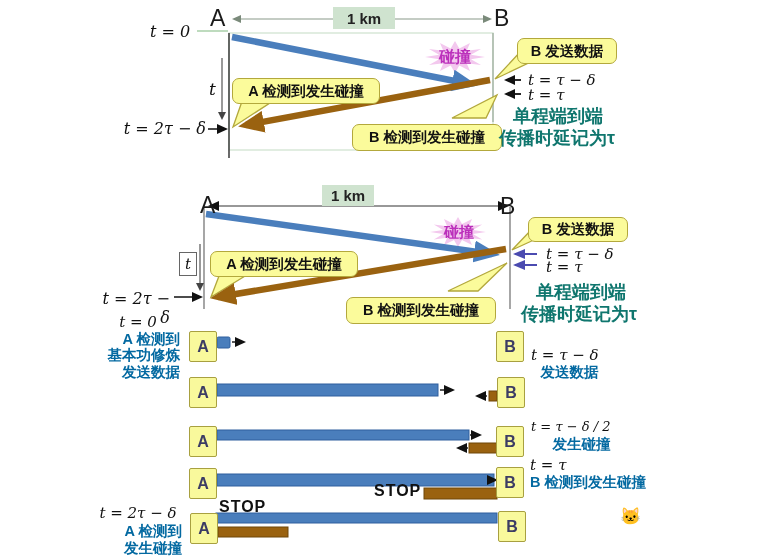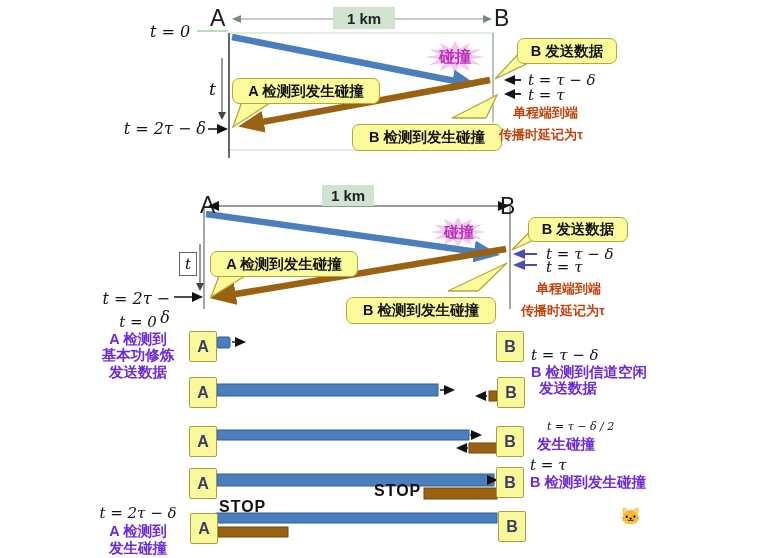--- a/index.html
+++ b/index.html
@@ -1,32 +1,32 @@
 <!DOCTYPE html>
 <html><head>
 <meta charset="utf-8">
 <style>
   html,body{margin:0;padding:0;background:#fff;}
   .wrap{position:relative;width:782px;height:558px;background:#ffffff;overflow:hidden;
         font-family:"Liberation Sans",sans-serif;}
   .abs{position:absolute;}
   svg.layer{position:absolute;left:0;top:0;}
   .f{font-family:"DejaVu Serif",serif;font-style:italic;color:#111;}
-  .cn{color:#6d28d9;font-weight:600;}
+  .cn{color:#0369a1;font-weight:600;text-align:right;}
   .biglabel{font-size:23px;color:#1a1a1a;font-weight:400;}
   .kmbox{position:absolute;background:#cfe3cf;color:#222;font-weight:600;
          display:flex;align-items:center;justify-content:center;font-size:15px;}
   .callout{position:absolute;background:#fbfb9b;border:1.5px solid #b3a83c;border-radius:7px;
            display:flex;align-items:center;justify-content:center;font-weight:700;
            font-size:14.5px;color:#111;white-space:nowrap;margin-top:9px;}
   .node{position:absolute;width:26px;height:29px;background:#f9f99c;border:1.5px solid #a8a040;
         border-radius:2px;display:flex;align-items:center;justify-content:center;
         font-size:16px;font-weight:700;color:#3c3c64;}
   .startext{position:absolute;color:#bb2fbb;font-weight:700;text-align:center;}
-  .note{font-size:13px;font-weight:700;color:#c2410c;white-space:nowrap;}
+  .note{font-size:18px;font-weight:700;color:#0f766e;white-space:nowrap;}
   .tblock{position:absolute;font-size:14.5px;line-height:16.5px;white-space:nowrap;}
   .tblock.center{text-align:center;}
   .stop{position:absolute;font-weight:800;font-size:16px;color:#111;letter-spacing:1px;}
   .tbox{position:absolute;width:16px;height:22px;border:1.2px solid #666;background:#fff;
         display:flex;align-items:center;justify-content:center;font-size:15px;}
   .wm{position:absolute;color:#c9c9c9;white-space:nowrap;}
 </style>
 </head>
 <body>
 
@@ -146,26 +146,25 @@
 
   <div class="tblock center" style="left:96px;top:314px;width:84px;">
     <div class="f" style="font-size:15px;">t = 0</div>
     <div class="cn">A 检测到</div>
     <div class="cn">基本功修炼</div>
     <div class="cn">发送数据</div>
   </div>
 
   <div class="tblock" style="left:531px;top:347px;">
     <div class="f" style="font-size:15px;">t = τ − δ</div>
-    <div class="cn">B 检测到信道空闲</div>
     <div class="cn" style="margin-left:8px;">发送数据</div>
   </div>
 
   <div class="tblock" style="left:531px;top:419px;">
-    <div class="f" style="font-size:11px;margin-left:16px;">t = τ − δ / 2</div>
+    <div class="f" style="font-size:13px;">t = τ − δ / 2</div>
     <div class="cn" style="margin-left:6px;">发生碰撞</div>
   </div>
 
   <div class="tblock" style="left:530px;top:457px;">
     <div class="f" style="font-size:15px;">t = τ</div>
     <div class="cn">B 检测到发生碰撞</div>
   </div>
 
   <div class="tblock center" style="left:94px;top:505px;width:88px;line-height:17.5px;">
     <div class="f" style="font-size:15px;">t = 2τ − δ</div>

